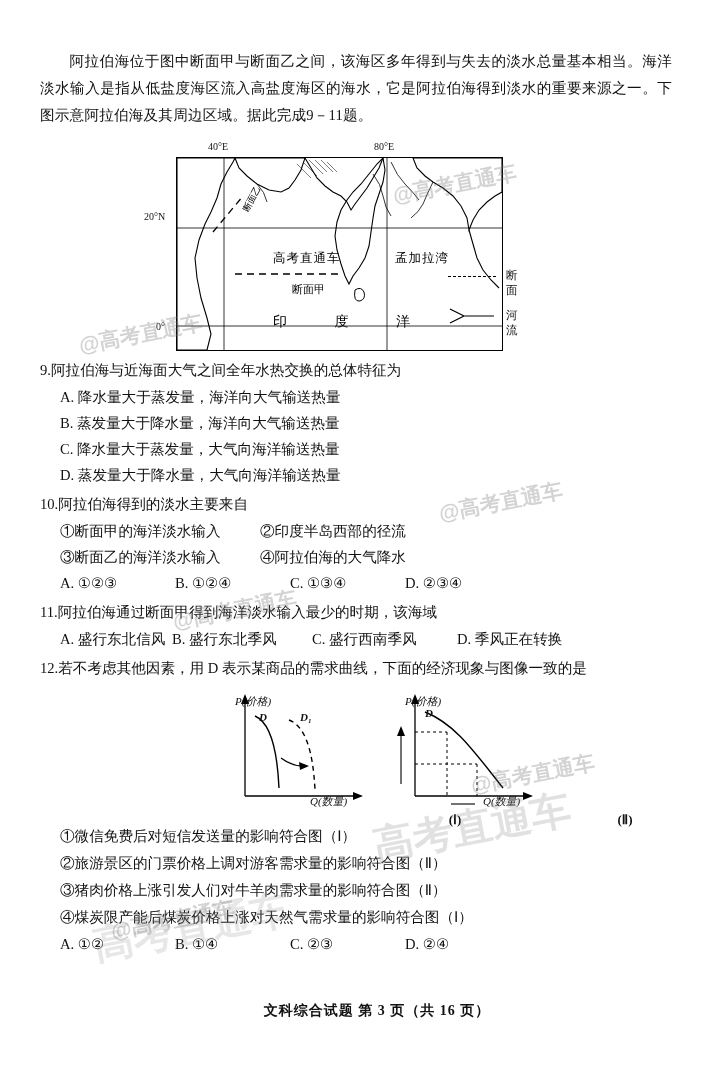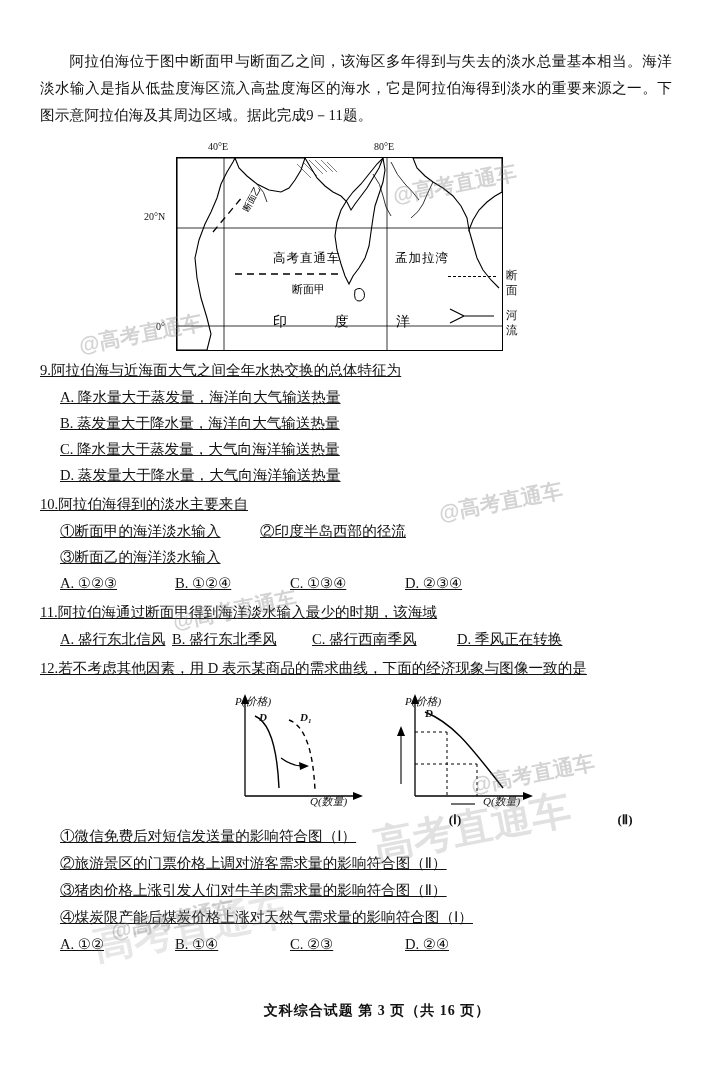--- a/index.html
+++ b/index.html
@@ -63,21 +63,20 @@
   .legend-label{position:absolute;left:0;top:1px;}
 
   .li-dash{top:128px;}
   .li-river{top:168px;}
 
   
   .q{
     font-size:14.6px;
     line-height:27px;
     margin-top:3px;
-    text-decoration:underline;
   }
   .q-stem{white-space:nowrap;}
   .opt-line{
     display:flex;
     font-size:14.6px;
     line-height:26px;
     padding-left:20px;
   }
   .opt-col{white-space:nowrap;}
 
@@ -228,20 +227,21 @@
 
     <div class="q">
       <div class="q-stem"><span>10.</span><span>阿拉伯海得到的淡水主要来自</span></div>
       <div class="q10-opts">
         <div class="opt-line">
           <span class="opt-col">①断面甲的海洋淡水输入</span>
           <span class="opt-col">②印度半岛西部的径流</span>
         </div>
         <div class="opt-line">
           <span class="opt-col">③断面乙的海洋淡水输入</span>
+          <span class="opt-col">④阿拉伯海的大气降水</span>
         </div>
       </div>
       <div class="abcd">
         <div class="opt-line">
           <span class="opt-col">A. ①②③</span>
           <span class="opt-col">B. ①②④</span>
           <span class="opt-col">C. ①③④</span>
           <span class="opt-col">D. ②③④</span>
         </div>
       </div>

